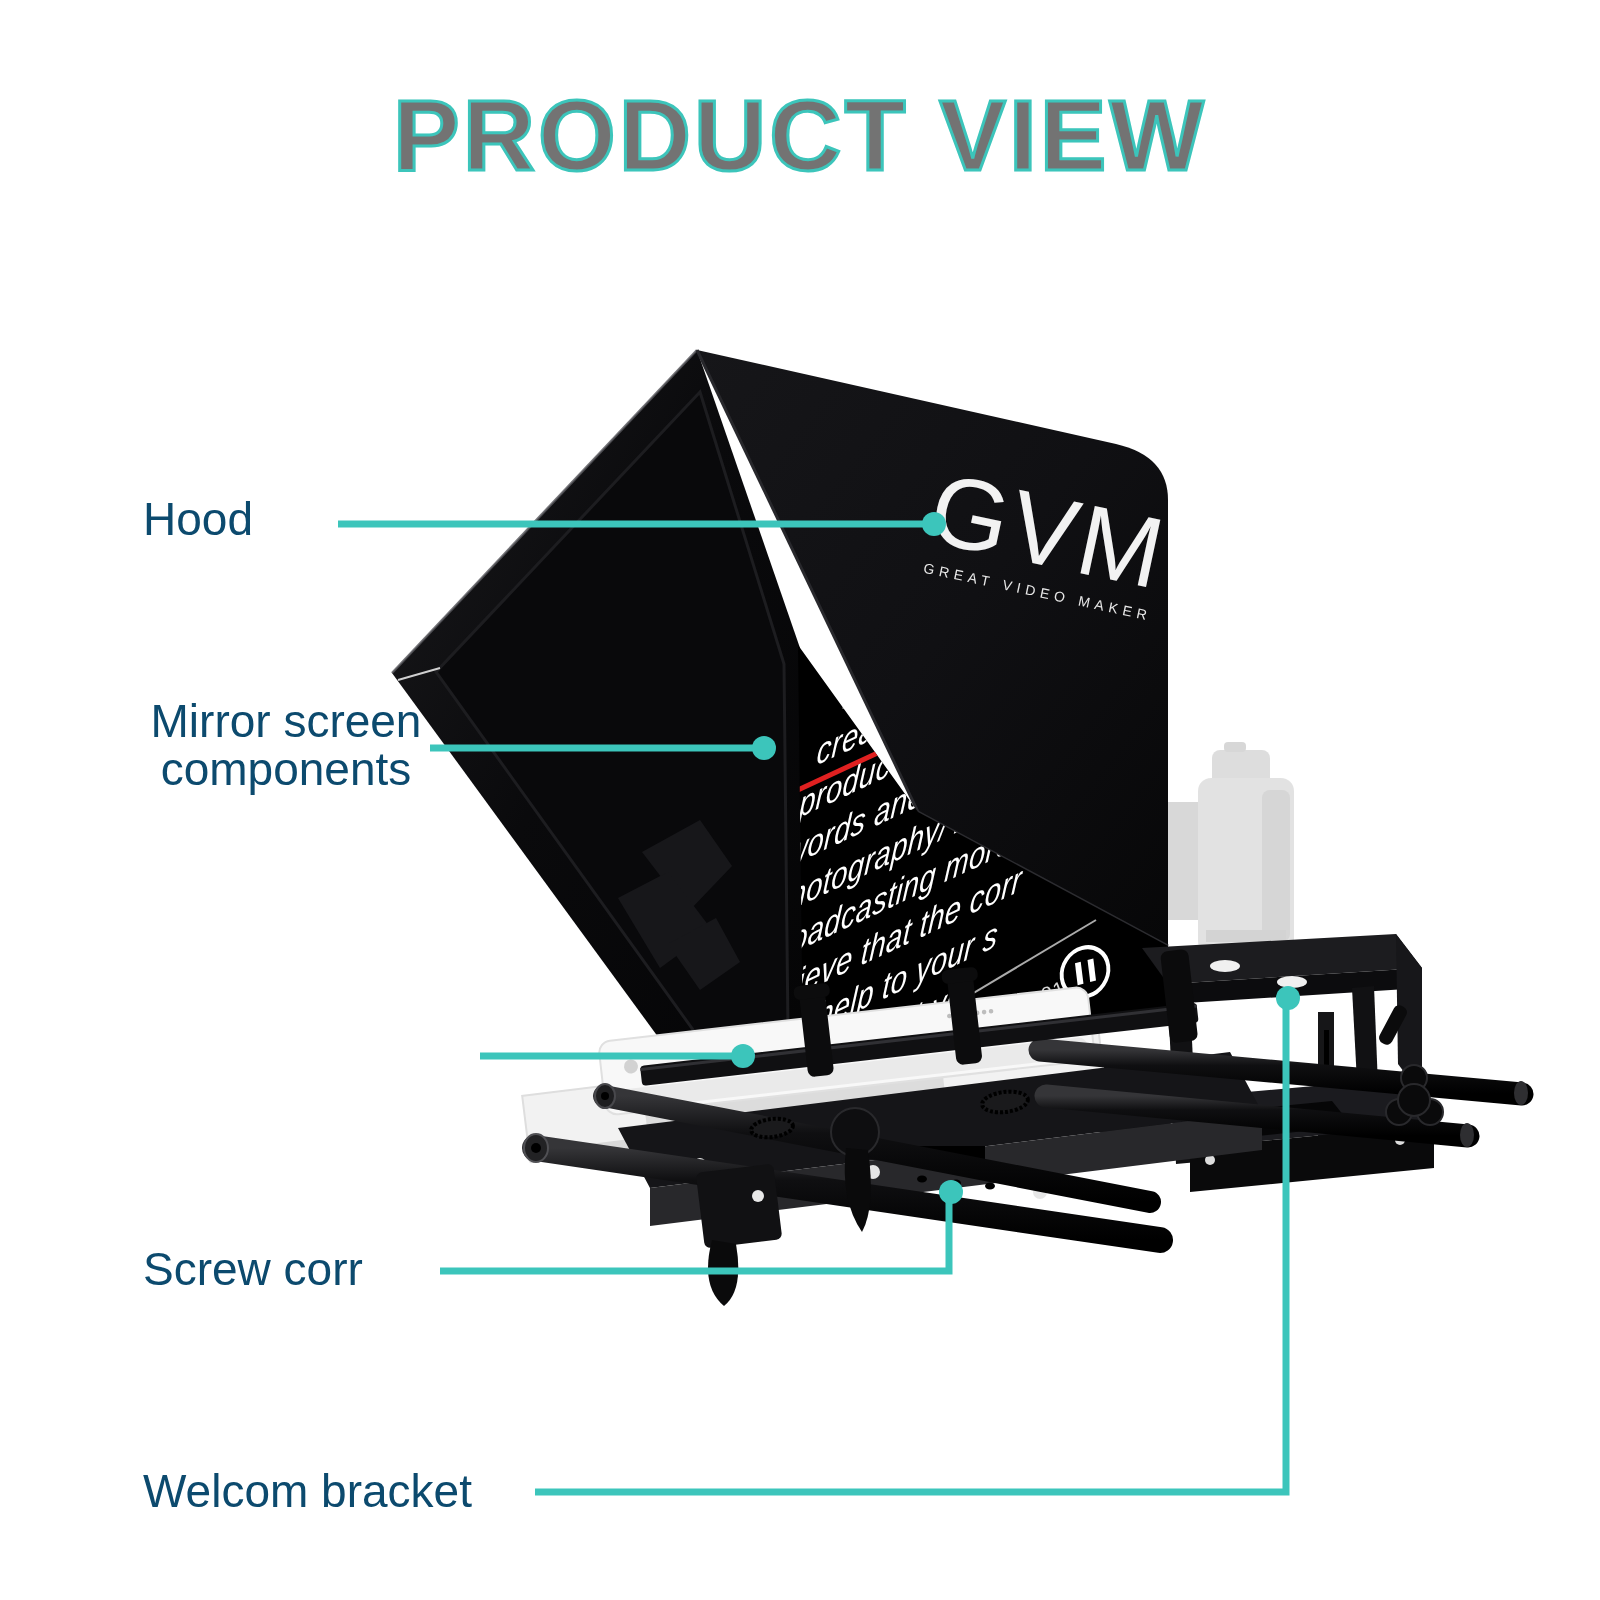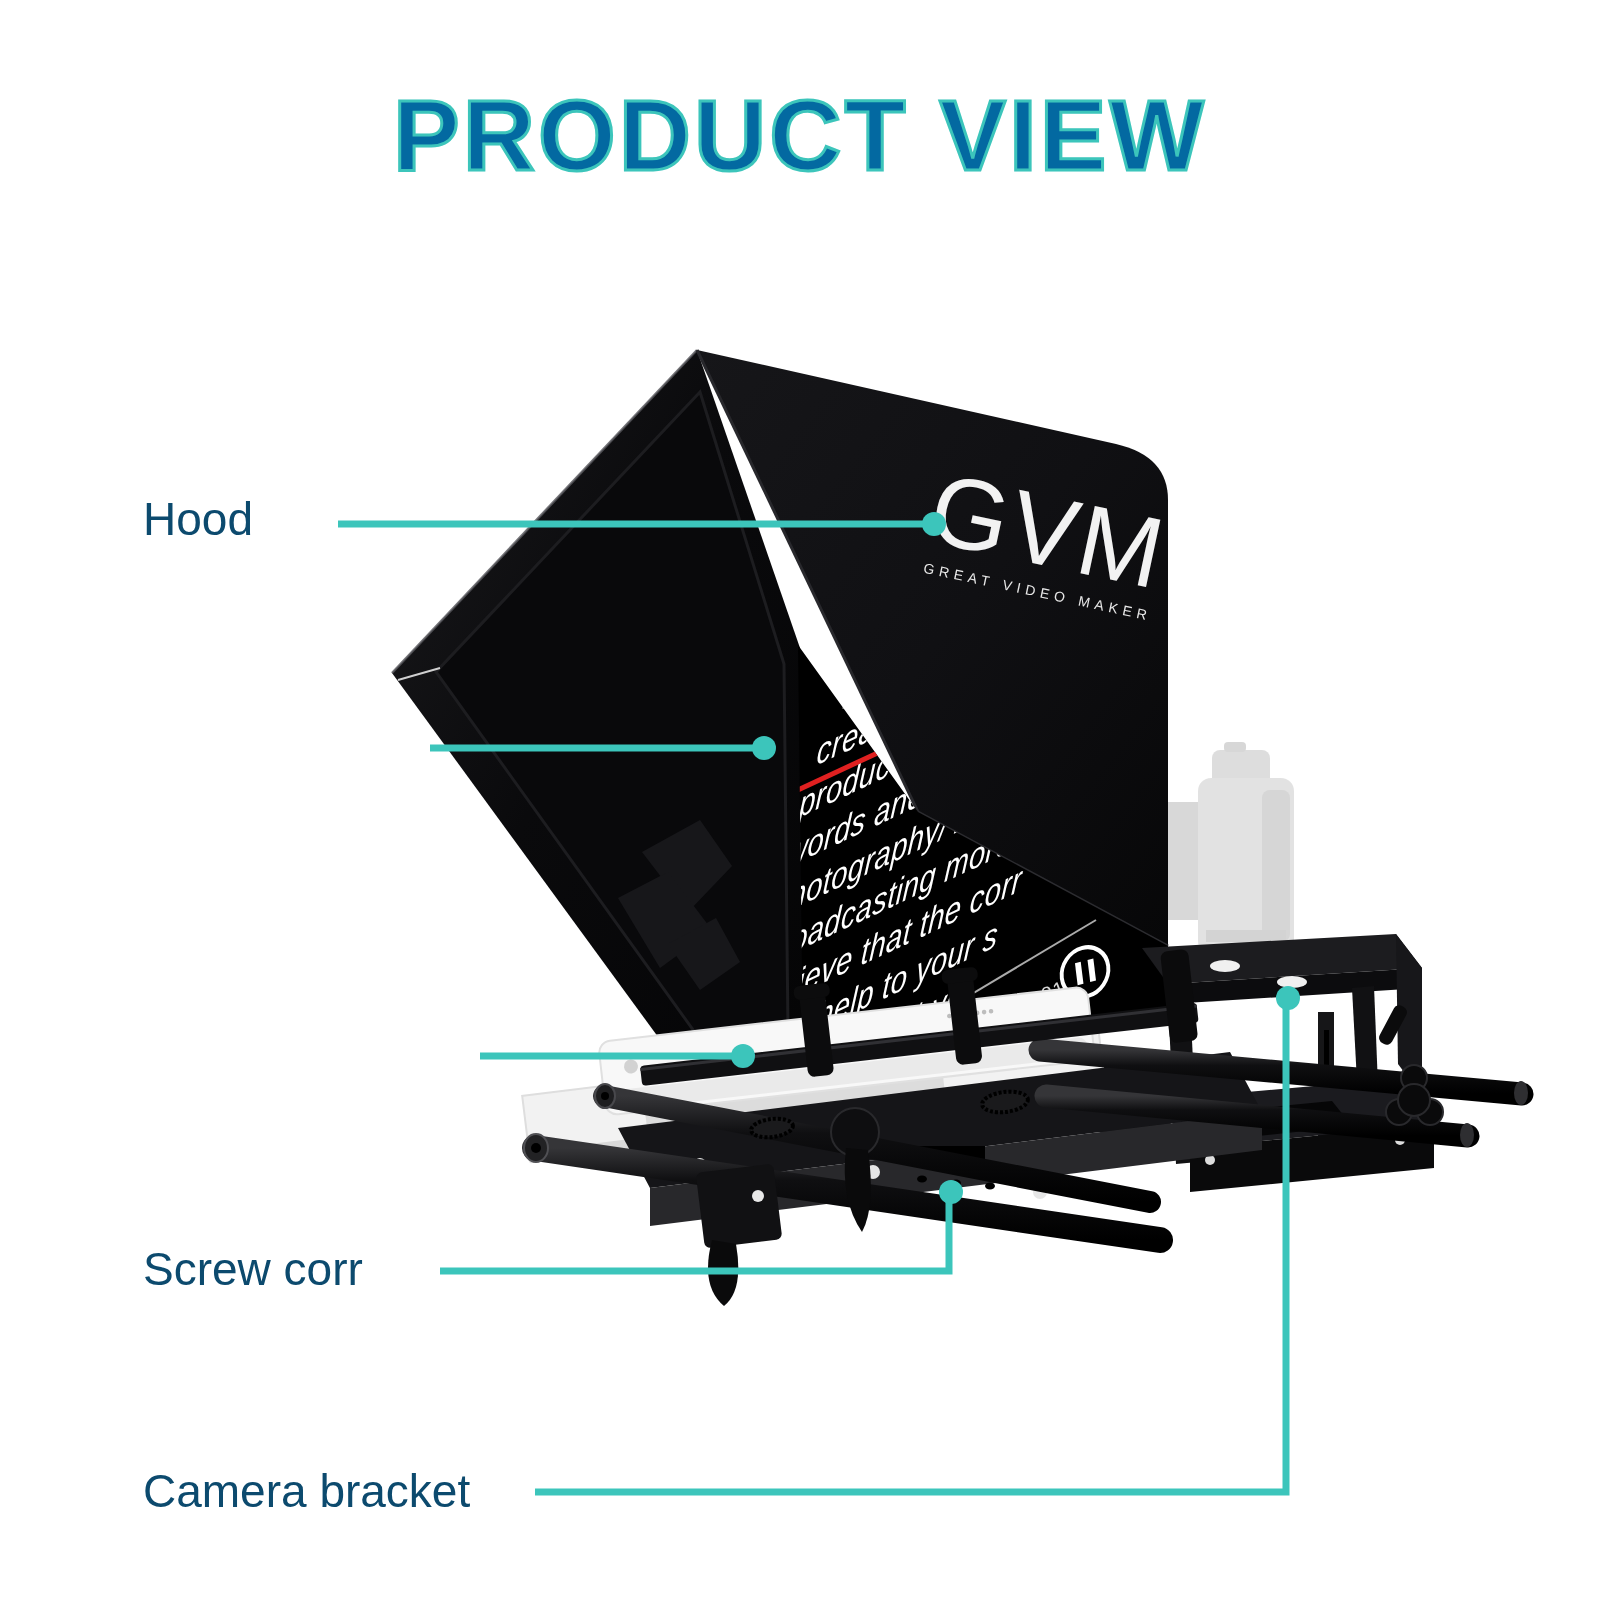--- a/index.html
+++ b/index.html
@@ -1,20 +1,20 @@
 <!DOCTYPE html>
 <html><head>
 <meta charset="utf-8">
 <style>
   html,body{margin:0;padding:0;background:#ffffff;}
   body{width:1600px;height:1600px;position:relative;font-family:"Liberation Sans",sans-serif;overflow:hidden;}
   .stage{position:absolute;inset:0;}
   .title{
     position:absolute;left:0;top:78px;width:1600px;text-align:center;
-    font-size:100px;font-weight:bold;letter-spacing:3px;color:#0369a1;
+    font-size:100px;font-weight:bold;letter-spacing:3px;color:#737373;
     -webkit-text-stroke:3px #3CC5BB;
   }
   .callout-label{
     position:absolute;color:#0c4a6e;font-size:46px;line-height:48px;white-space:nowrap;
   }
   .label-hood{left:143px;top:495px;}
   .label-mirror{left:136px;top:697px;width:300px;text-align:center;white-space:normal;}
   .label-thumb{left:143px;top:1039px;}
   .label-screw{left:143px;top:1245px;}
   .label-camera{left:143px;top:1467px;}
@@ -236,16 +236,20 @@
       <line x1="480" y1="1056" x2="739" y2="1056"></line>
       <circle cx="743" cy="1056" r="12" stroke="none"></circle>
       <polyline points="440,1271 949,1271 949,1196" fill="none"></polyline>
       <circle cx="951" cy="1192" r="12" stroke="none"></circle>
       <polyline points="535,1492 1286,1492 1286,1002" fill="none"></polyline>
       <circle cx="1288" cy="998" r="12" stroke="none"></circle>
     </g>
   </svg>
 
   <div class="callout-label label-hood">Hood</div>
+  <div class="callout-label label-mirror">
+    <div>Mirror screen</div>
+    <div>components</div>
+  </div>
   <div class="callout-label label-screw">Screw corr</div>
-  <div class="callout-label label-camera">Camera bracket</div>
+  <div class="callout-label label-camera">Welcom bracket</div>
 
 </div>
 
 </body></html>

